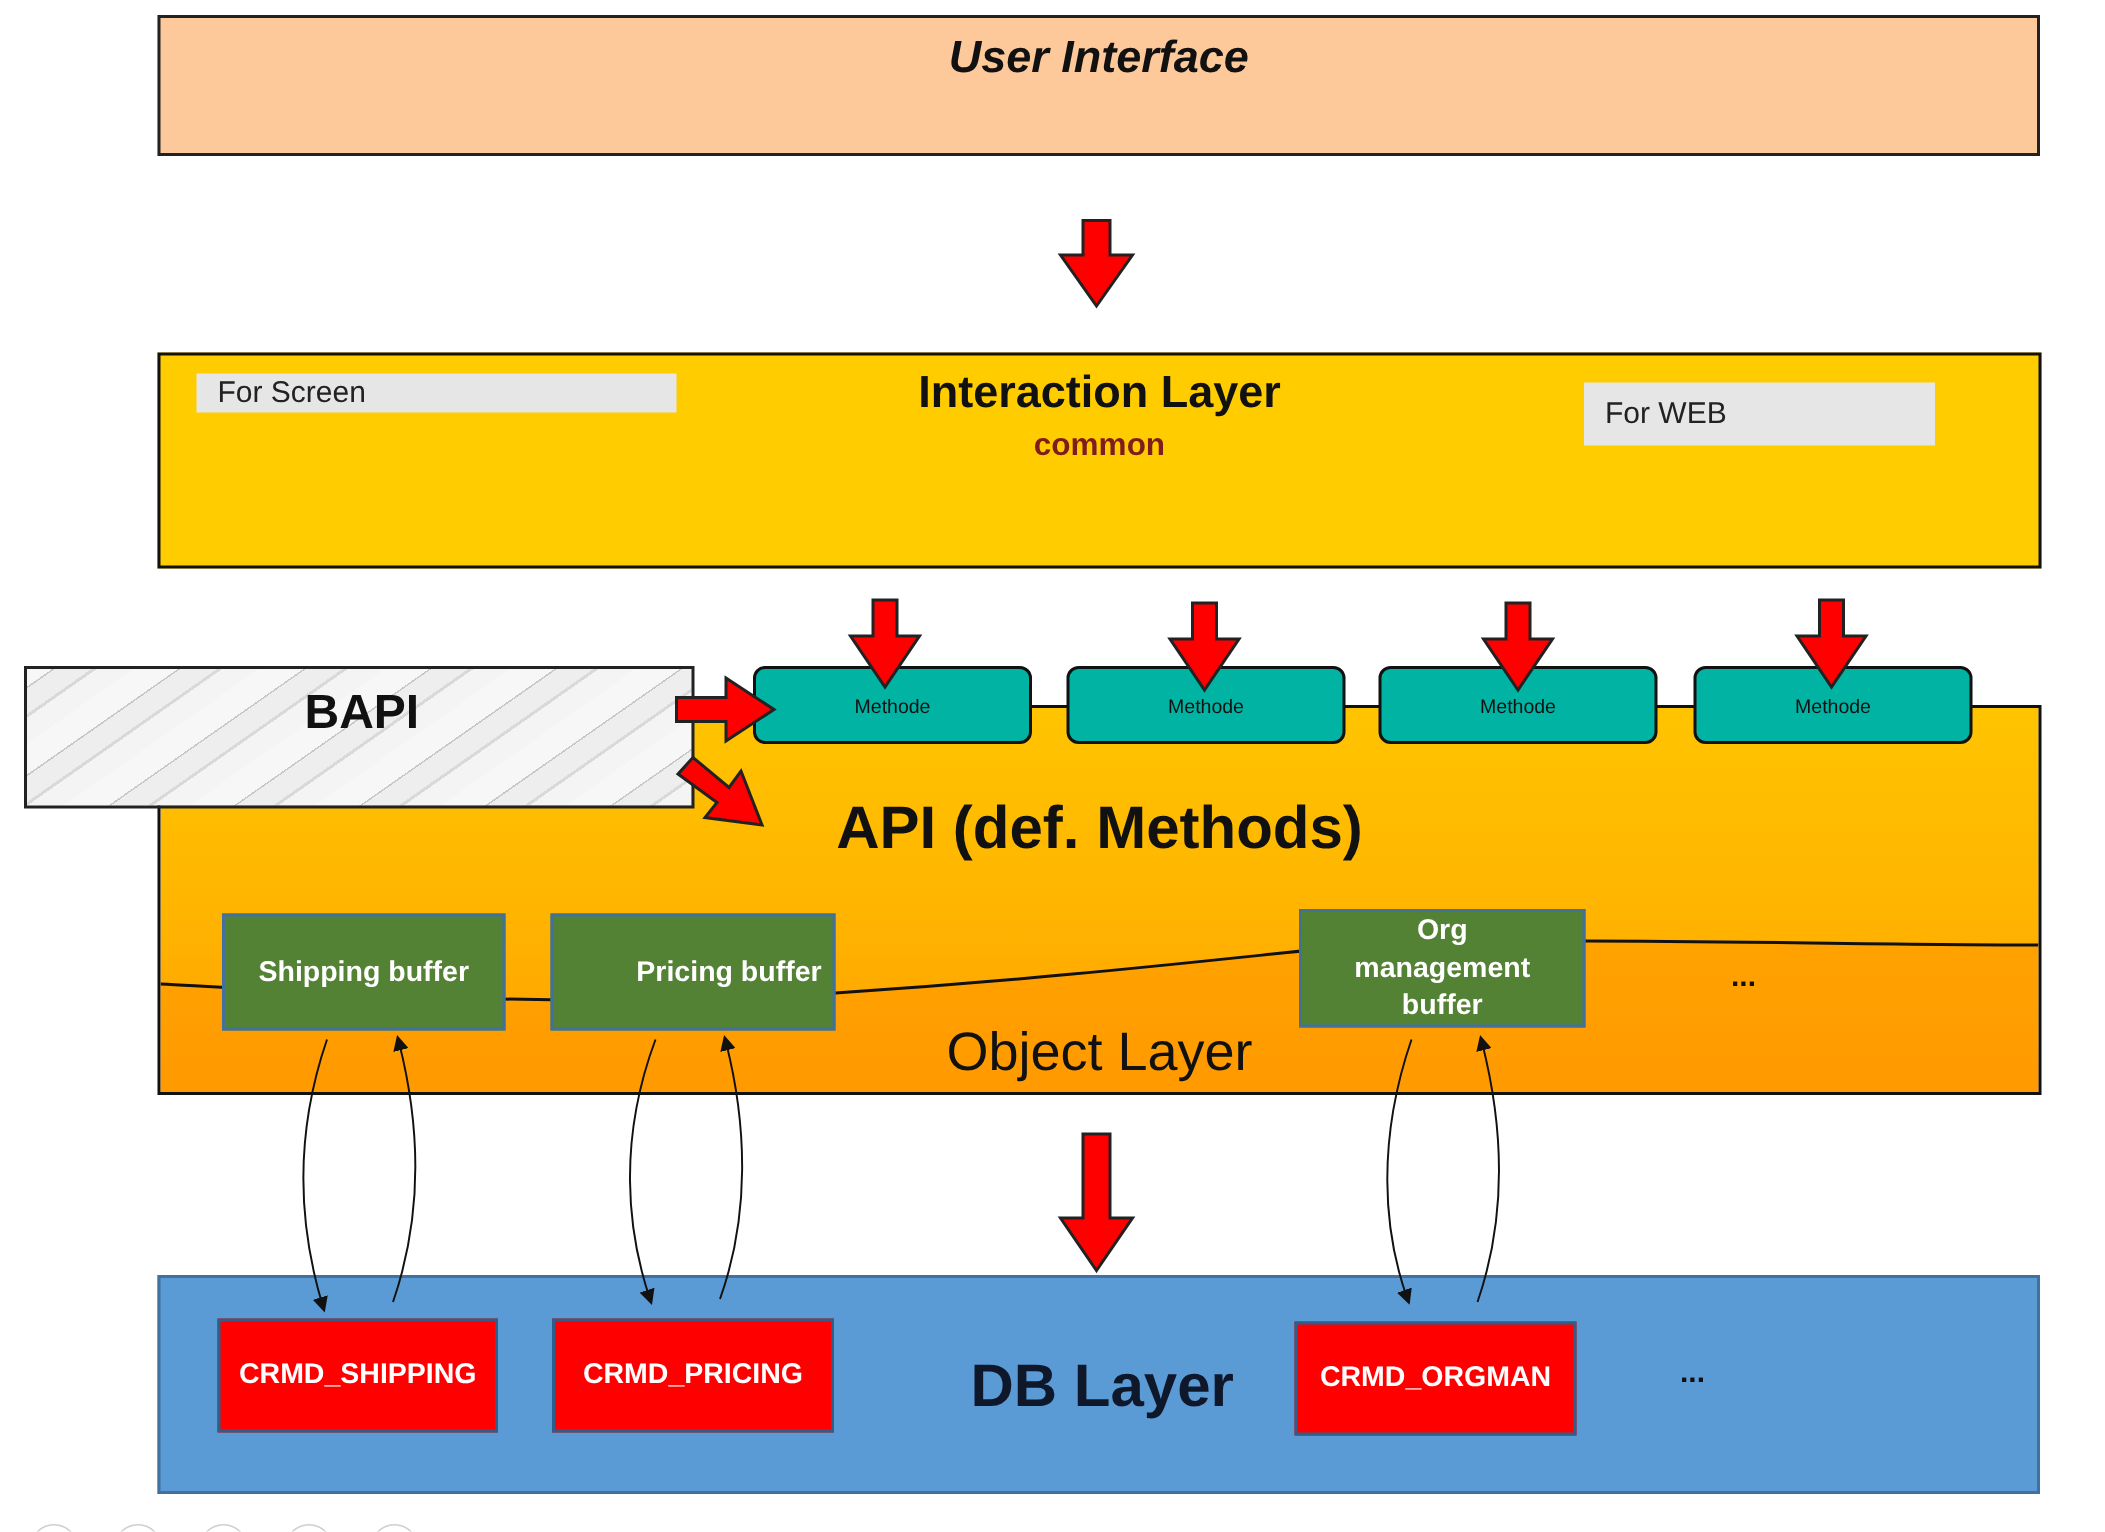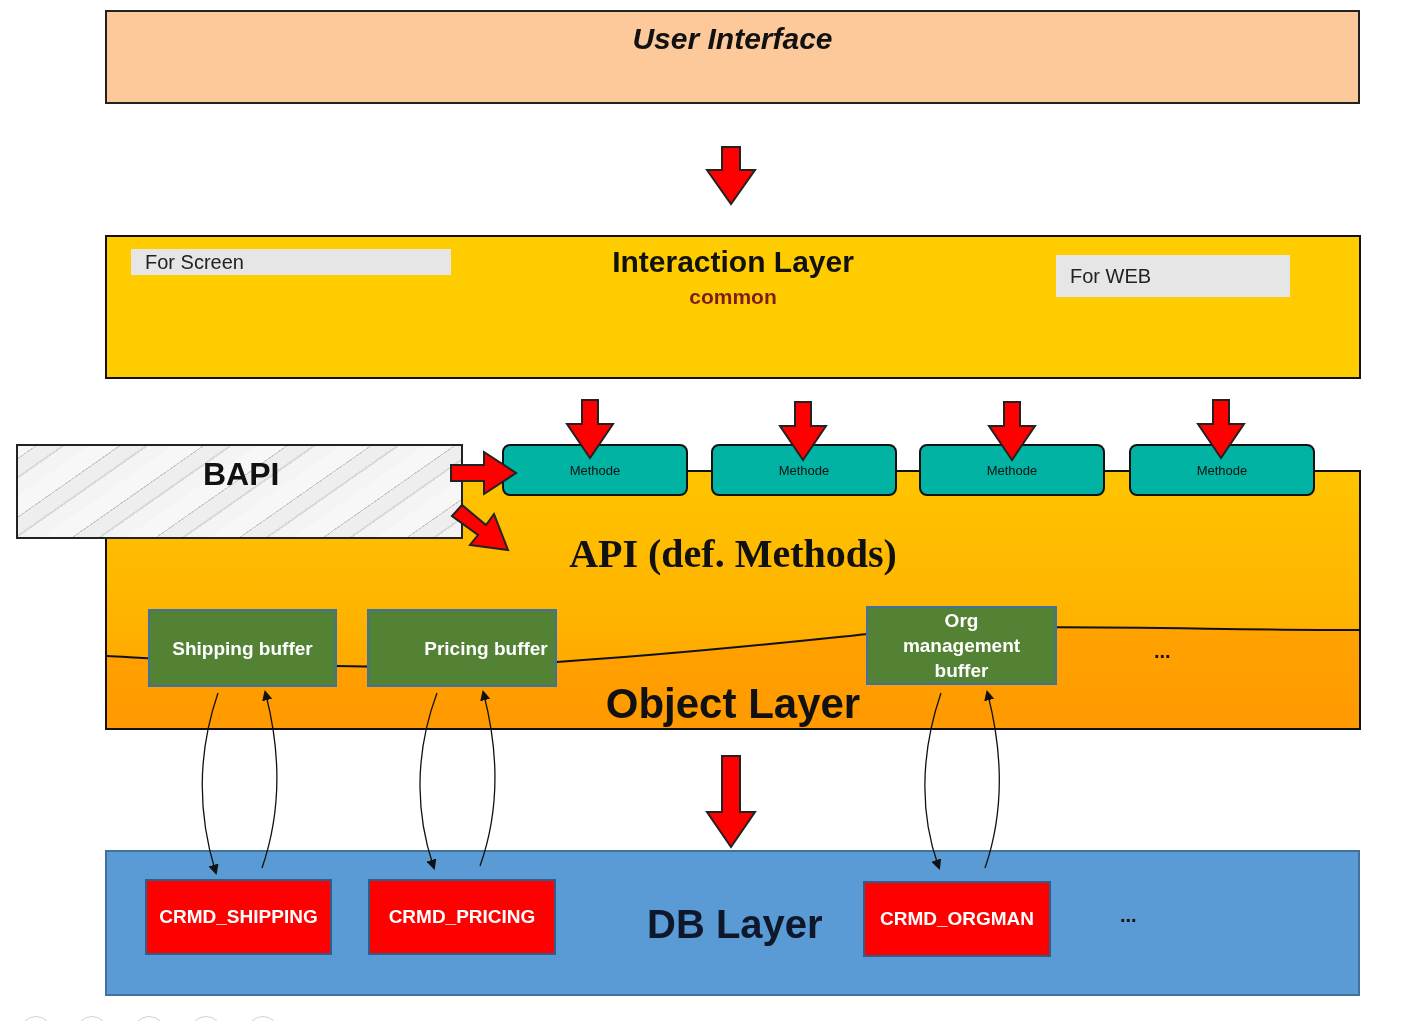--- a/index.html
+++ b/index.html
@@ -7,22 +7,22 @@
   .abs{position:absolute;box-sizing:border-box;}
   .ui-layer{left:105px;top:10px;width:1255px;height:94px;background:#fdc99a;border:2px solid #222;font-style:italic;}
   .ui-layer .title{position:absolute;left:0;right:0;top:10px;text-align:center;font-weight:bold;font-size:30px;color:#111;}
   .ia-layer{left:105px;top:235px;width:1256px;height:144px;background:#ffcc00;border:2px solid #111;}
   .ia-title{position:absolute;left:0;right:0;top:8px;text-align:center;font-weight:bold;font-size:30px;color:#111;}
   .ia-sub{position:absolute;left:0;right:0;top:48px;text-align:center;font-weight:bold;font-size:21px;color:#7f1d1d;}
   .gray{background:#e6e6e6;font-size:20px;color:#222;padding-left:14px;display:flex;align-items:center;}
   .obj-layer{left:105px;top:470px;width:1256px;height:260px;border:2px solid #111;
     background:linear-gradient(#ffc400 0%, #ffb400 55%, #ff9d00 100%);}
   .obj-lower{position:absolute;left:0;top:0;width:100%;height:100%;}
-  .api-title{position:absolute;left:0;right:0;top:58px;text-align:center;font-weight:bold;font-size:40px;color:#111;font-family:Liberation Serif, serif;}
-  .obj-title{position:absolute;left:0;right:0;top:208px;text-align:center;font-weight:bold;font-size:42px;color:#111;}
+  .api-title{position:absolute;left:0;right:0;top:58px;text-align:center;font-weight:bold;font-size:40px;color:#111;}
+  .obj-title{position:absolute;left:0;right:0;top:208px;text-align:center;font-weight:normal;font-size:36px;color:#111;}
   .methode{background:#00b3a3;border:2px solid #111;border-radius:8px;font-size:13px;color:#111;display:flex;align-items:center;justify-content:center;top:444px;width:186px;height:52px;}
   .bapi{left:16px;top:444px;width:447px;height:95px;border:2px solid #222;
     background:repeating-linear-gradient(-35deg,#f4f4f4 0 14px,#d9d9d9 14px 16px,#eeeeee 16px 30px,#c8c8c8 30px 31px,#f7f7f7 31px 48px);}
   .bapi .t{position:absolute;left:185px;top:10px;font-weight:bold;font-size:32px;color:#111;}
   .buffer{background:#548235;border:2px solid #41719c;color:#fff;font-weight:bold;font-size:19px;text-align:center;display:flex;align-items:center;justify-content:center;line-height:25px;}
   .db-layer{left:105px;top:850px;width:1255px;height:146px;background:#5b9bd5;border:2px solid #41719c;}
   .db-title{position:absolute;left:540px;top:50px;font-weight:bold;font-size:40px;color:#0f172a;}
   .crmd{background:#ff0000;border:2px solid #2e5f8a;color:#fff;font-weight:bold;font-size:19px;display:flex;align-items:center;justify-content:center;}
   .ellipsis{font-weight:bold;font-size:20px;color:#111;}
   svg.overlay{position:absolute;left:0;top:0;}

